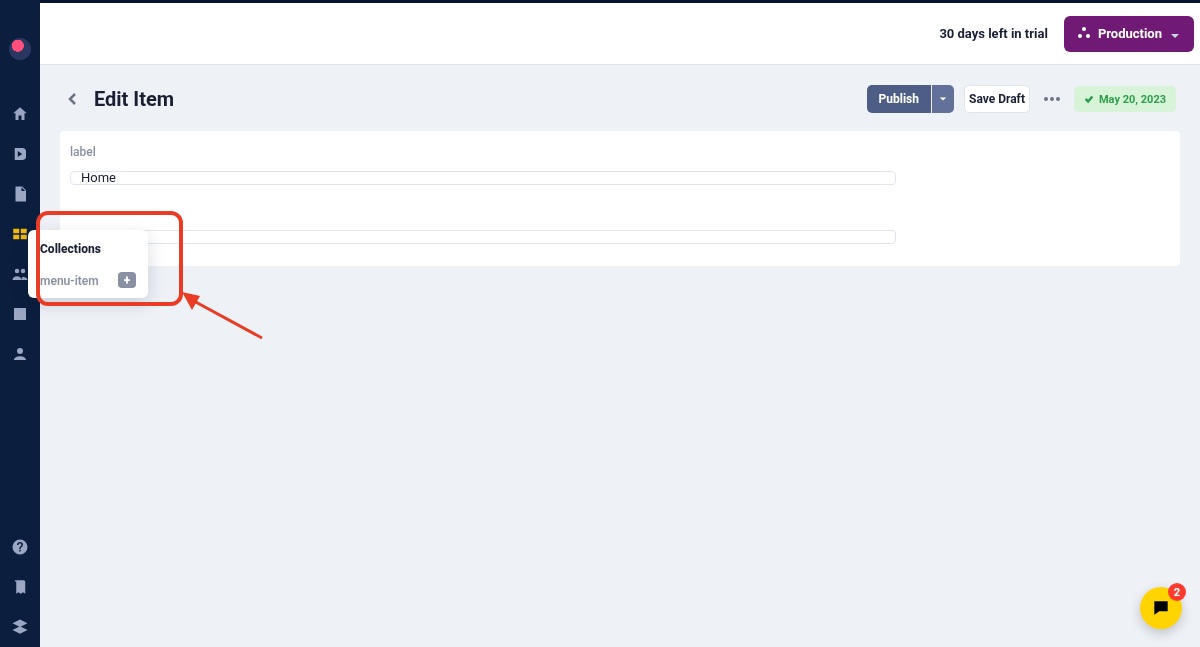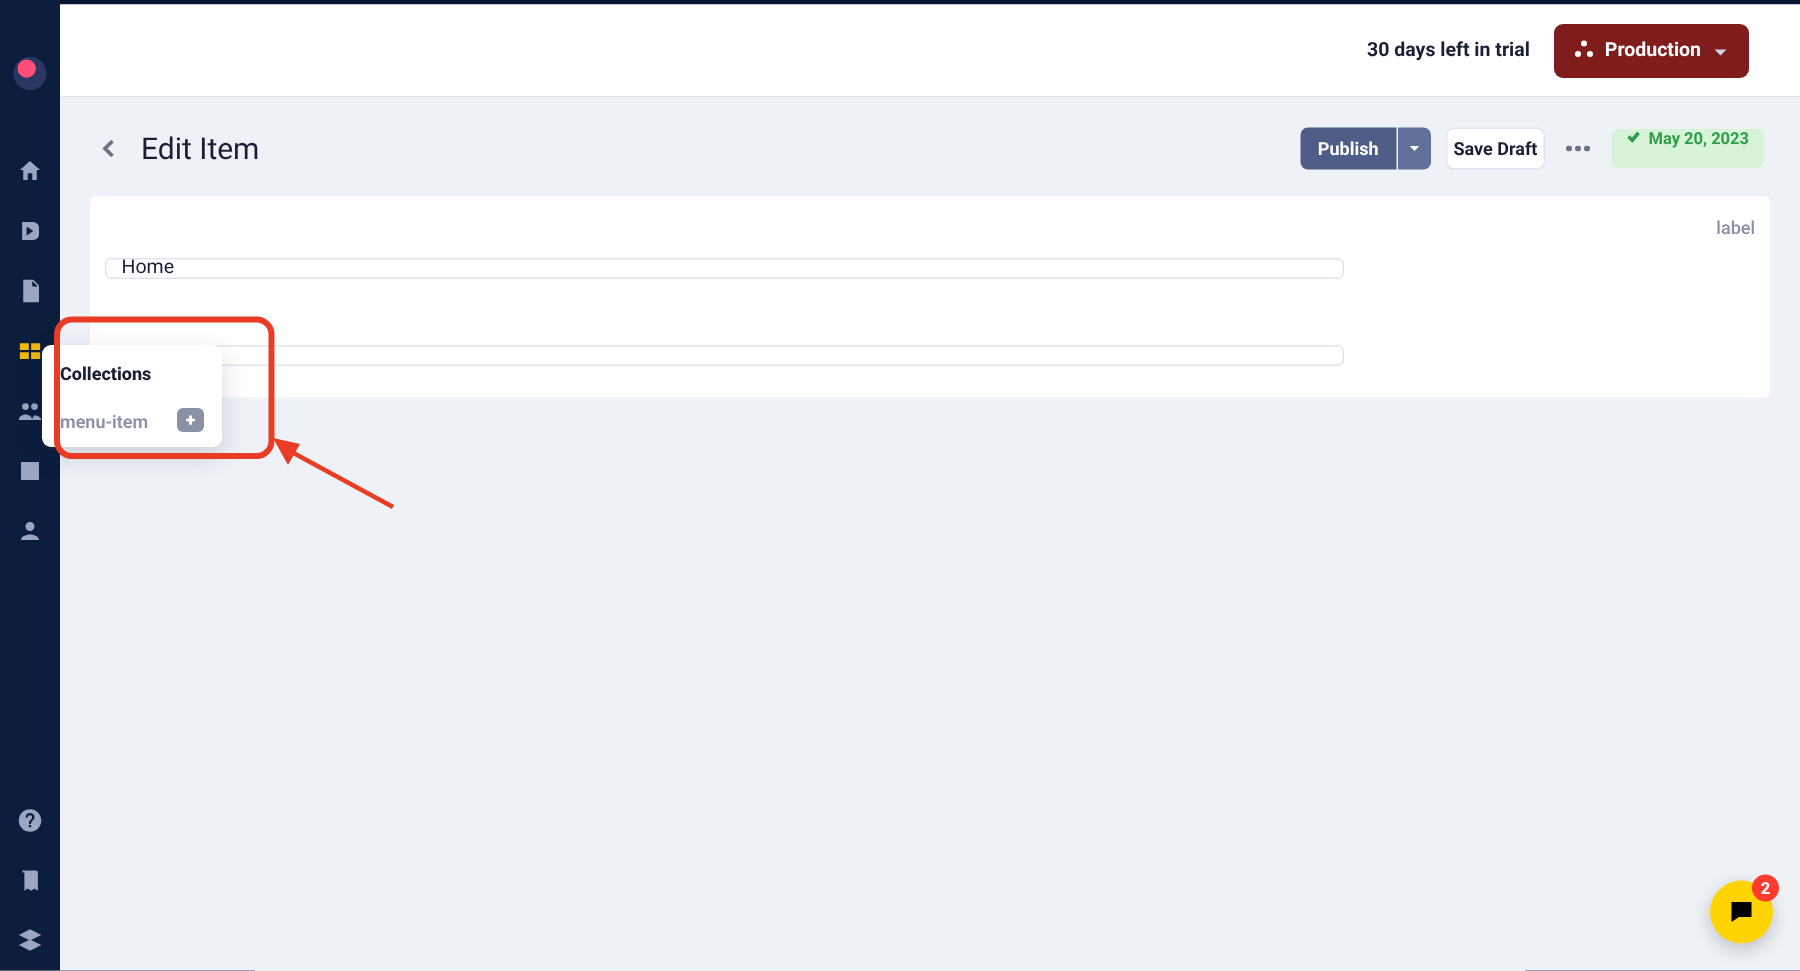--- a/index.html
+++ b/index.html
@@ -48,49 +48,49 @@
 
   
   .main{
     position:absolute;left:40px;right:0;top:3px;bottom:0;
     background:var(--bg);
     display:flex;flex-direction:column;
   }
   .topbar{
     height:62px;background:#fff;border-bottom:1px solid var(--border);
     display:flex;align-items:center;justify-content:flex-end;
-    padding:0 34px;gap:12px;
+    padding:0 6px;gap:12px;
   }
   .trial{color:var(--text);font-weight:700;font-size:13px;margin-right:4px;}
   .btn{
     height:36px;border-radius:6px;border:none;cursor:pointer;
     font-size:13px;font-weight:700;display:inline-flex;align-items:center;gap:8px;
     padding:0 14px;
   }
   .btn-subscribe{background:var(--navy);color:var(--accent-yellow);}
   .btn-subscribe .card{width:14px;height:10px;background:var(--accent-yellow);border-radius:2px;display:inline-block;}
-  .btn-prod{background:#7f1d1d;color:#fff;}
+  .btn-prod{background:#701a75;color:#fff;}
   .btn-prod .dots{display:inline-block;width:12px;height:10px;position:relative;}
   .btn-prod .dots::before{content:"";position:absolute;left:4px;top:-2px;width:4px;height:4px;background:#fff;border-radius:50%;}
   .btn-prod .dots::after{content:"";position:absolute;left:0;top:5px;width:4px;height:4px;background:#fff;border-radius:50%;box-shadow:8px 0 0 #fff;}
   .chevron{width:10px;height:10px;display:inline-block;}
   .chevron svg{width:10px;height:10px;fill:#cdd6ea;}
 
   
   .page-head{
     display:flex;align-items:center;justify-content:space-between;
     padding:20px 24px 18px 24px;
   }
   .title-wrap{display:flex;align-items:center;gap:12px;}
   .back{
     width:18px;height:18px;display:flex;align-items:center;justify-content:center;
     color:#6b7385;cursor:pointer;
   }
   .back svg{width:12px;height:12px;stroke:currentColor;fill:none;stroke-width:2.5;}
-  .title{font-size:20px;font-weight:400;color:var(--text);}
+  .title{font-size:20px;font-weight:700;color:var(--text);}
   .head-actions{display:flex;align-items:center;gap:10px;}
   .btn-publish{
     background:#4d5d85;color:#fff;height:28px;font-size:12px;font-weight:700;
     border-radius:5px 0 0 5px;padding:0 12px;border:none;cursor:pointer;
   }
   .btn-publish-dd{
     background:#62719a;color:#fff;height:28px;width:22px;
     border-radius:0 5px 5px 0;border:none;margin-left:-9px;cursor:pointer;
     display:flex;align-items:center;justify-content:center;
   }
@@ -100,32 +100,32 @@
     border:1px solid var(--border);border-radius:5px;padding:0 4px;cursor:pointer;
   }
   .more{
     height:28px;width:24px;display:flex;align-items:center;justify-content:center;
     cursor:pointer;color:#6b7385;
   }
   .more svg{width:16px;height:4px;fill:currentColor;}
   .date-badge{
     background:var(--green-bg);color:var(--green-text);
     height:26px;border-radius:5px;font-size:11px;font-weight:700;
-    display:inline-flex;align-items:flex-start;gap:5px;padding:0 10px;
+    display:inline-flex;align-items:center;gap:5px;padding:0 10px;
   }
   .date-badge svg{width:10px;height:10px;stroke:var(--green-text);fill:none;stroke-width:3;}
 
   
   .panel{
     background:#fff;
     margin:0 20px;
     border-radius:4px;
     padding:14px 10px 20px 10px;
   }
-  .field-label{font-size:12px;color:#8a91a4;margin:0 0 8px 0;font-weight:500;text-align:right;}
+  .field-label{font-size:12px;color:#8a91a4;margin:0 0 8px 0;font-weight:500;}
   .text-input{
     width:826px;max-width:100%;
     height:14px;border:1px solid var(--border);border-radius:4px;
     background:#fff;padding:0 10px;font-size:13px;color:var(--text);
   }
   .field-gap{height:38px;}
   .text-input.second{margin-top:6px;}
 
   
   .popover{

